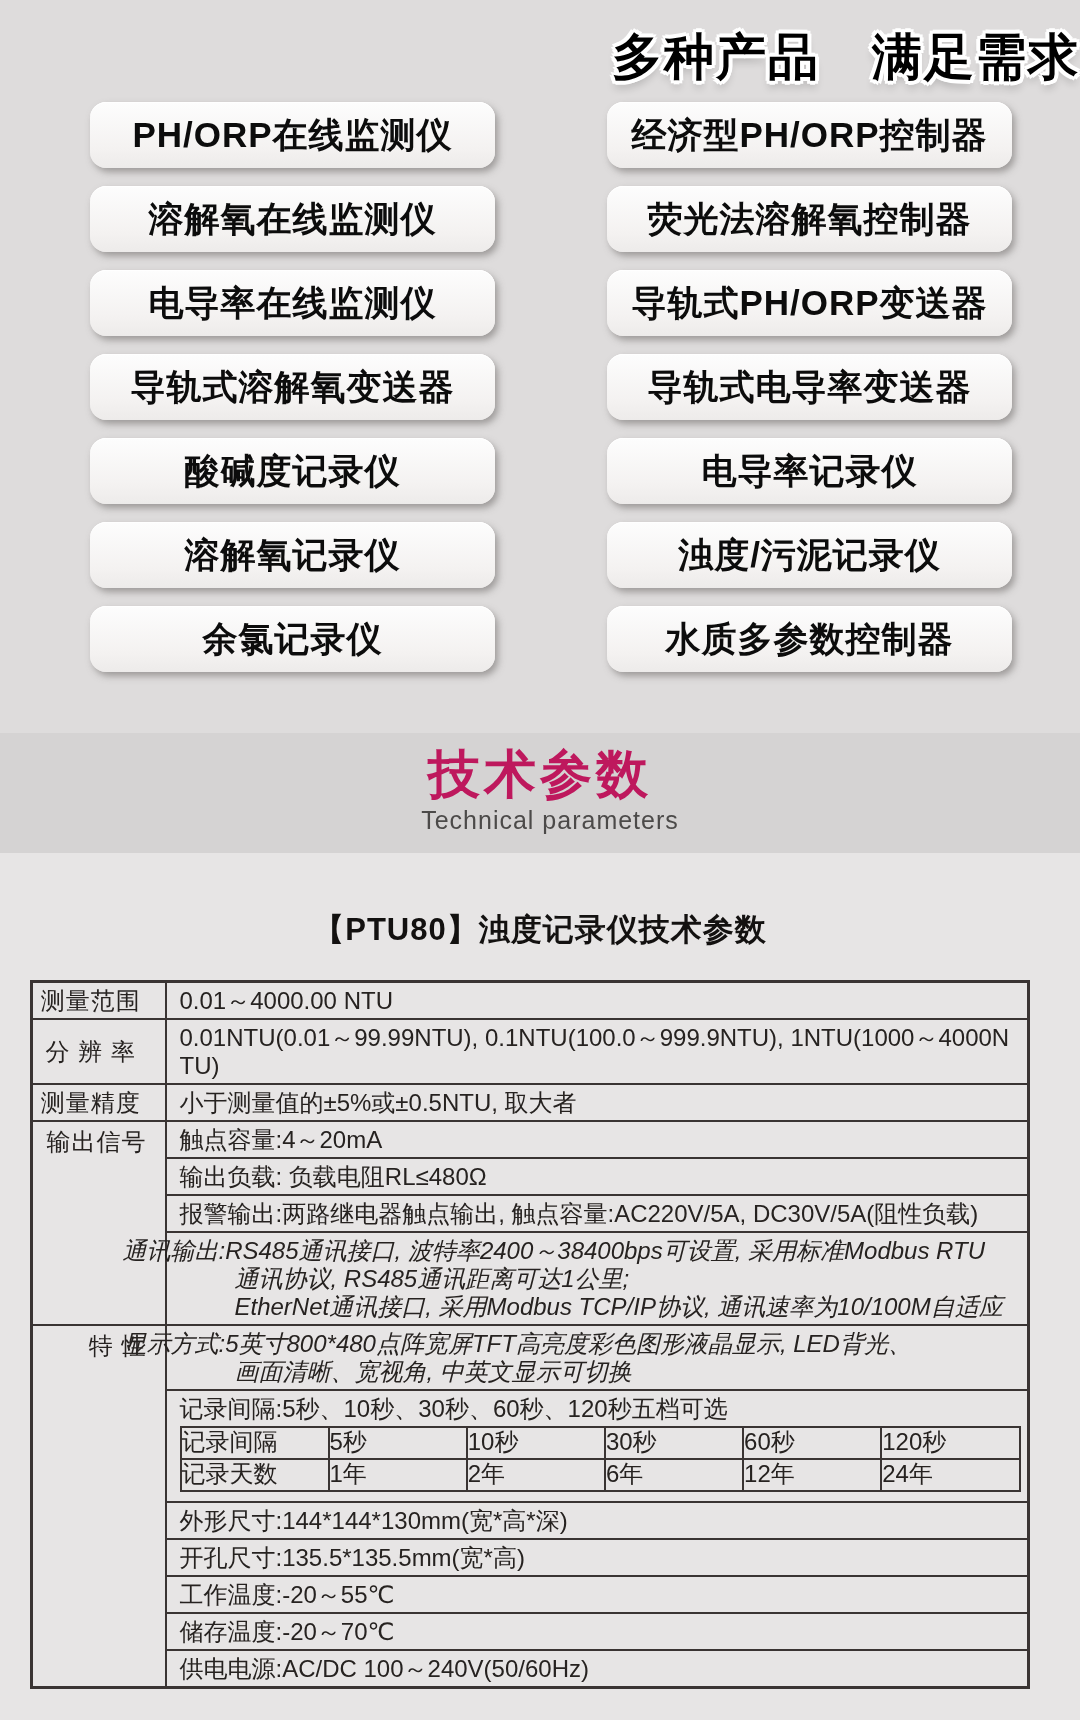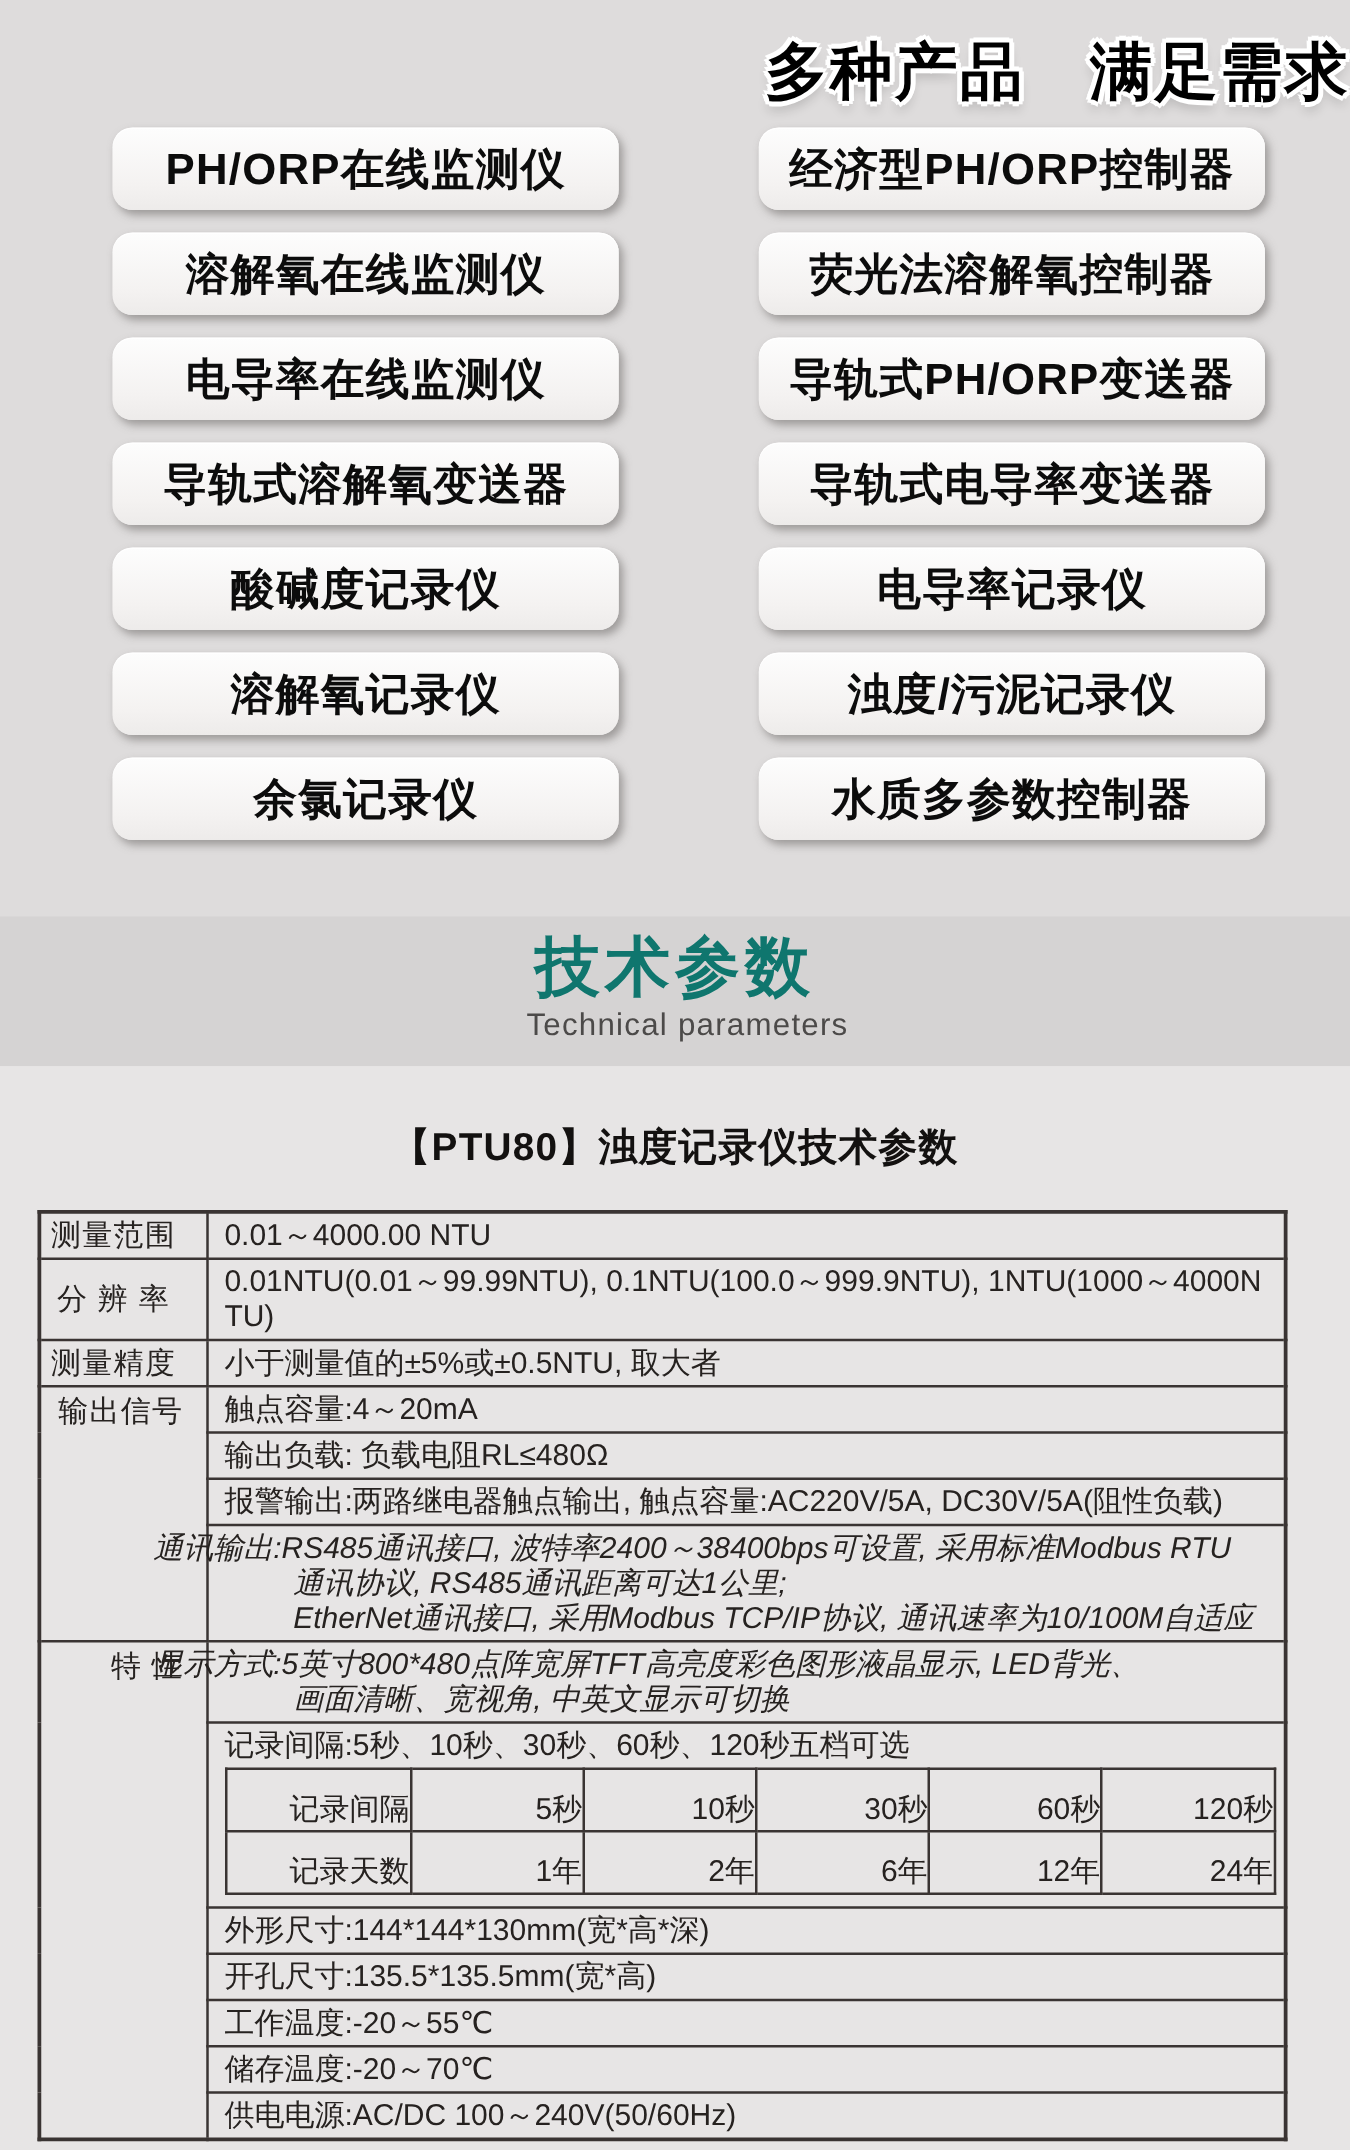--- a/index.html
+++ b/index.html
@@ -46,35 +46,35 @@
 
   
   .band {
     width:1080px; height:120px;
     background:#d5d3d3;
     text-align:center; box-sizing:border-box;
   }
   .band-title {
     padding-top:12px;
     font-size:52px; line-height:58px; font-weight:800;
-    letter-spacing:4px; color:#0f766e;
+    letter-spacing:4px; color:#be185d;
   }
   .band-sub {
     margin-top:2px;
     font-size:25px; line-height:30px;
     color:#4c4a49; letter-spacing:1px;padding-left:20px;
   }
 
   
   .bottom-section {
     width:1080px; height:867px;
     background:#e7e5e5; box-sizing:border-box;
   }
   .spec-heading {
-    margin:0; padding-top:46px;
+    margin:12px; padding-top:46px;
     text-align:center;
     font-size:31px; line-height:38px; font-weight:700;
     color:#131110; letter-spacing:1px;
   }
   table.spec {
     border-collapse:collapse; table-layout:fixed;
     width:1000px; margin:31px 0 0 30px;
     border:3px solid #3a3433;
   }
   table.spec td {
@@ -98,21 +98,21 @@
   }
   .interval-text { margin-bottom:3px; }
   table.inner {
     border-collapse:collapse; table-layout:fixed;
     width:841px; margin:2px 0 6px 0;
     border:2px solid #3a3433;
   }
   table.inner td {
     border:2px solid #3a3433;
     font-size:24px; line-height:28px;
-    text-align:right; padding:18px 0 2px 0;
+    text-align:left; padding:0 0 2px 0;
     text-indent:0;
   }
   table.inner col.c0 { width:148px; }
 </style>
 </head>
 <body>
 
 <div>
 
   <section class="top-section">

